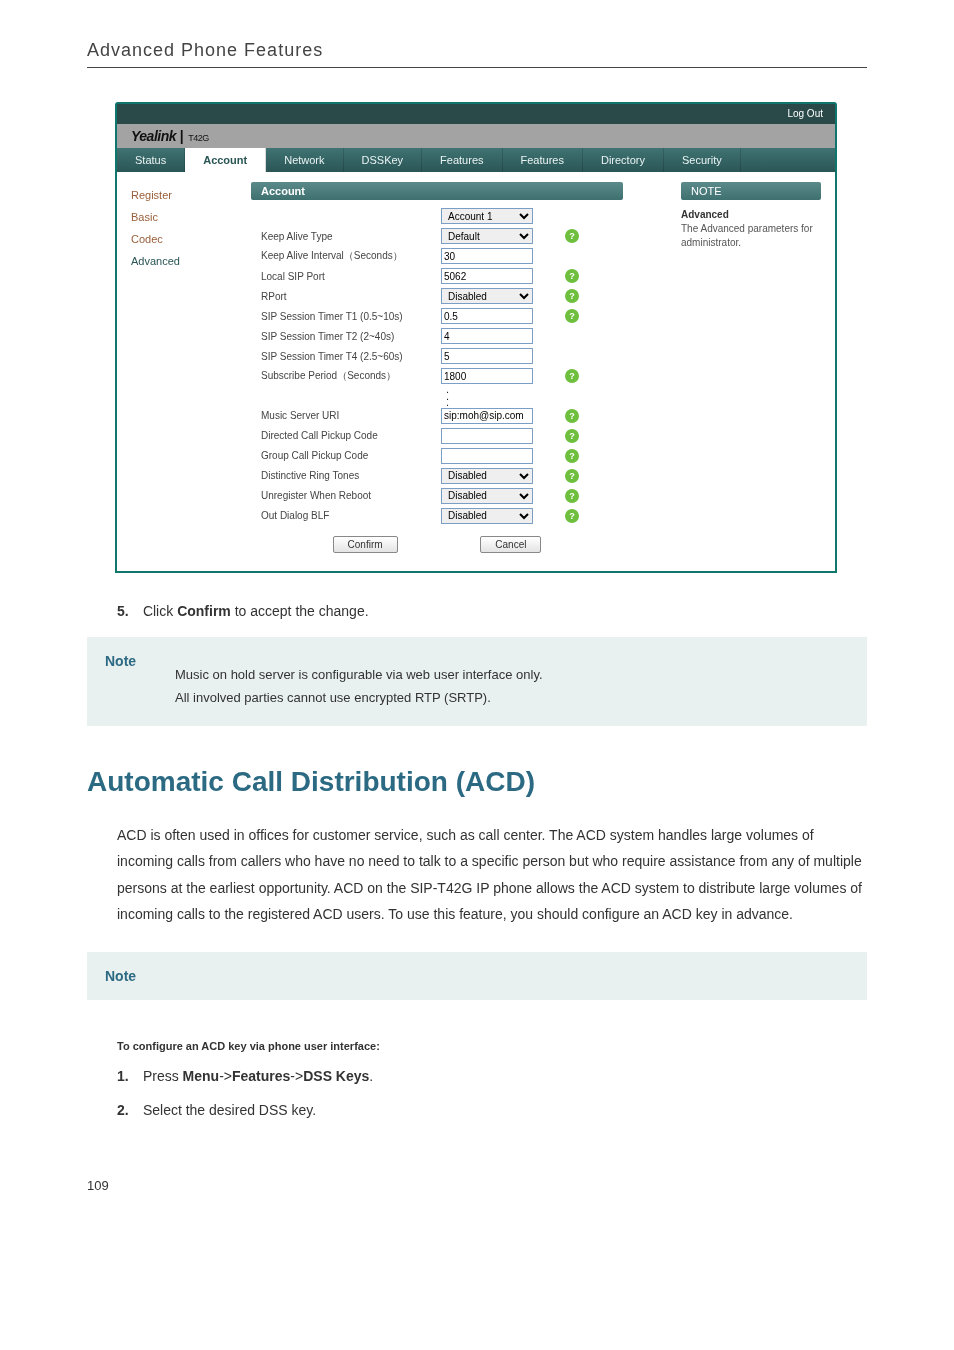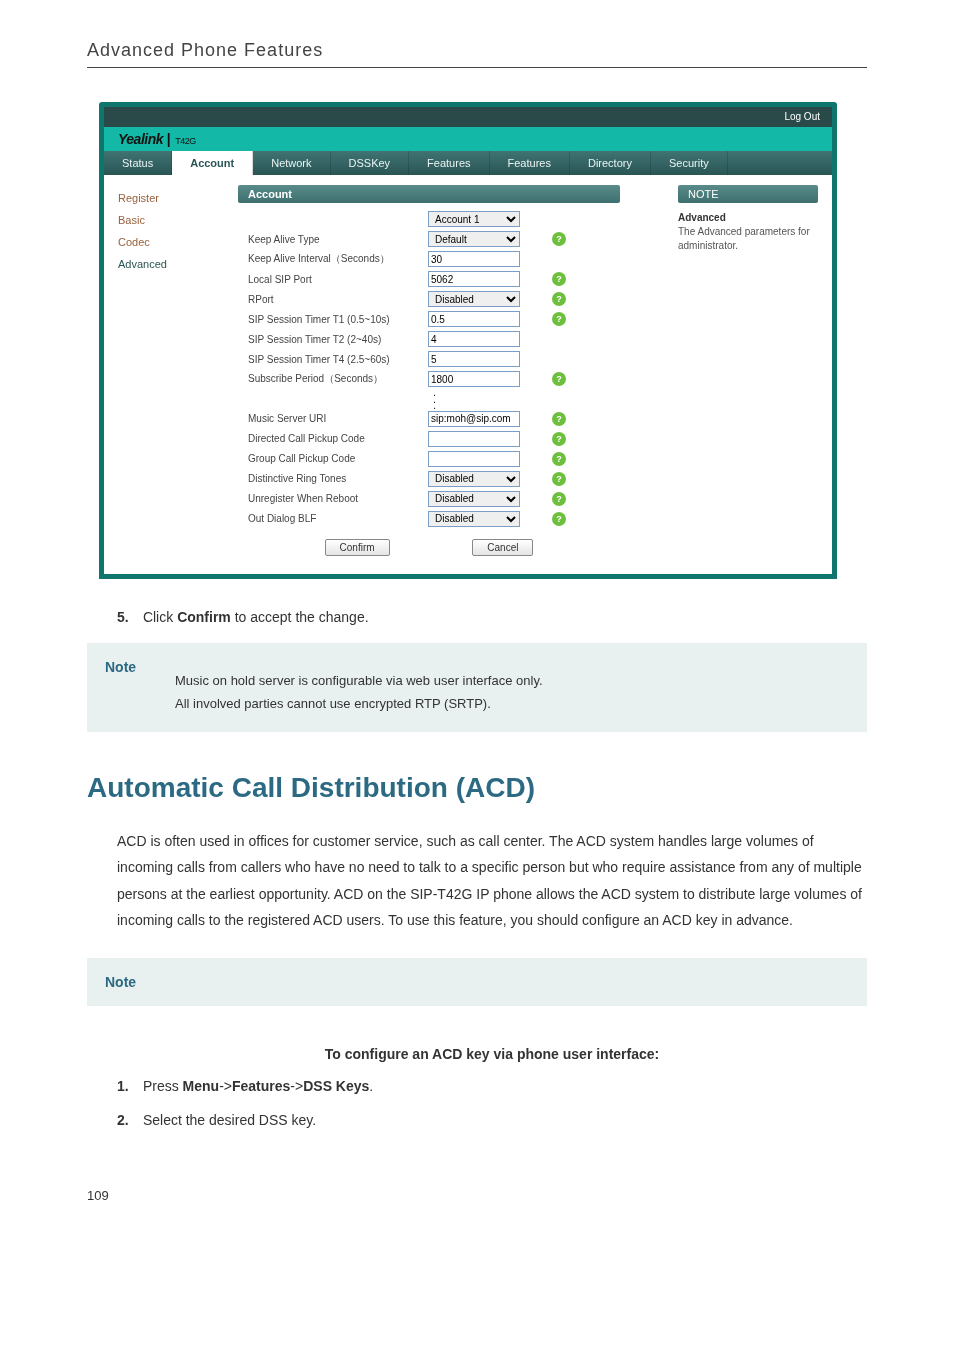--- a/index.html
+++ b/index.html
@@ -28,38 +28,38 @@
     margin-left: 30px;
     margin-bottom: 18px;
   }
   .step-num {
     font-weight: bold;
     display: inline-block;
     width: 22px;
   }
   .step-text b { font-weight: bold; }
   .screenshot {
-    margin: 10px 30px 30px 12px;
-    border: 5px solid #0f766e;
+    margin: 10px 30px 30px 28px;
+    border: 2px solid #0f766e;
     border-radius: 3px 3px 0 0;
     font-size: 10px;
     background: #fff;
     position: relative;
   }
   .scr-top {
     background: #2a4a4a;
     color: #fff;
     height: 20px;
     text-align: right;
     padding-right: 12px;
     font-size: 10px;
     line-height: 20px;
   }
   .scr-brand {
-    background: #14b8a6;
+    background: #a3a3a3;
     padding: 4px 14px;
     font-size: 14px;
     font-weight: bold;
     font-style: italic;
     color: #111;
     letter-spacing: -0.5px;
   }
   .scr-brand small { font-size: 9px; font-style: normal; font-weight: normal; margin-left:2px;}
   .scr-tabs {
     display: flex;
@@ -202,22 +202,21 @@
     line-height: 1.9;
     font-size: 14px;
     color: #333;
     margin-bottom: 24px;
   }
   .sub-bold {
     margin-left: 30px;
     font-weight: bold;
     margin-top: 40px;
     margin-bottom: 16px;
-    font-size: 14px;
-    text-align: center;
+    font-size: 11px;
   }
   .page-num {
     text-align: left;
     margin-top: 60px;
     font-size: 13px;
     color: #333;
   }
 </style>
 </head>
 <body>

